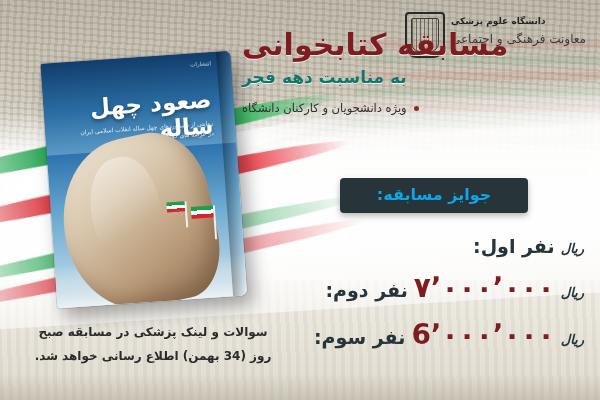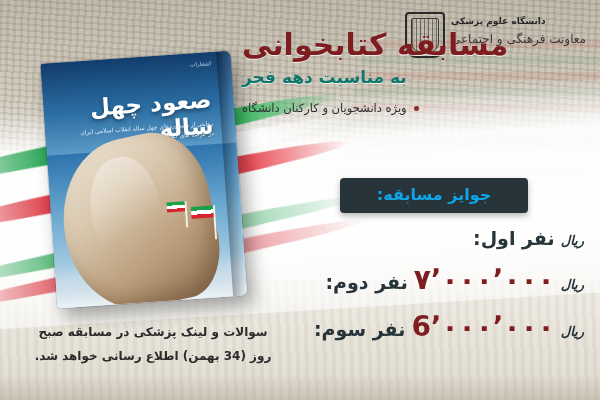--- a/index.html
+++ b/index.html
@@ -301,20 +301,21 @@
     align-items: baseline;
     justify-content: flex-start;
     gap: 6px;
     margin-top: 14px;
     white-space: nowrap;
   }
   .prize-row .rank {
     font-size: 19px;
     font-weight: bold;
     color: #27343a;
+    margin-top: 8px;
   }
   .prize-row .amount {
     font-size: 28px;
     font-weight: bold;
     color: #7d1d20;
     letter-spacing: 0px;
   }
   .prize-row .unit {
     font-size: 13px;
     font-weight: bold;

